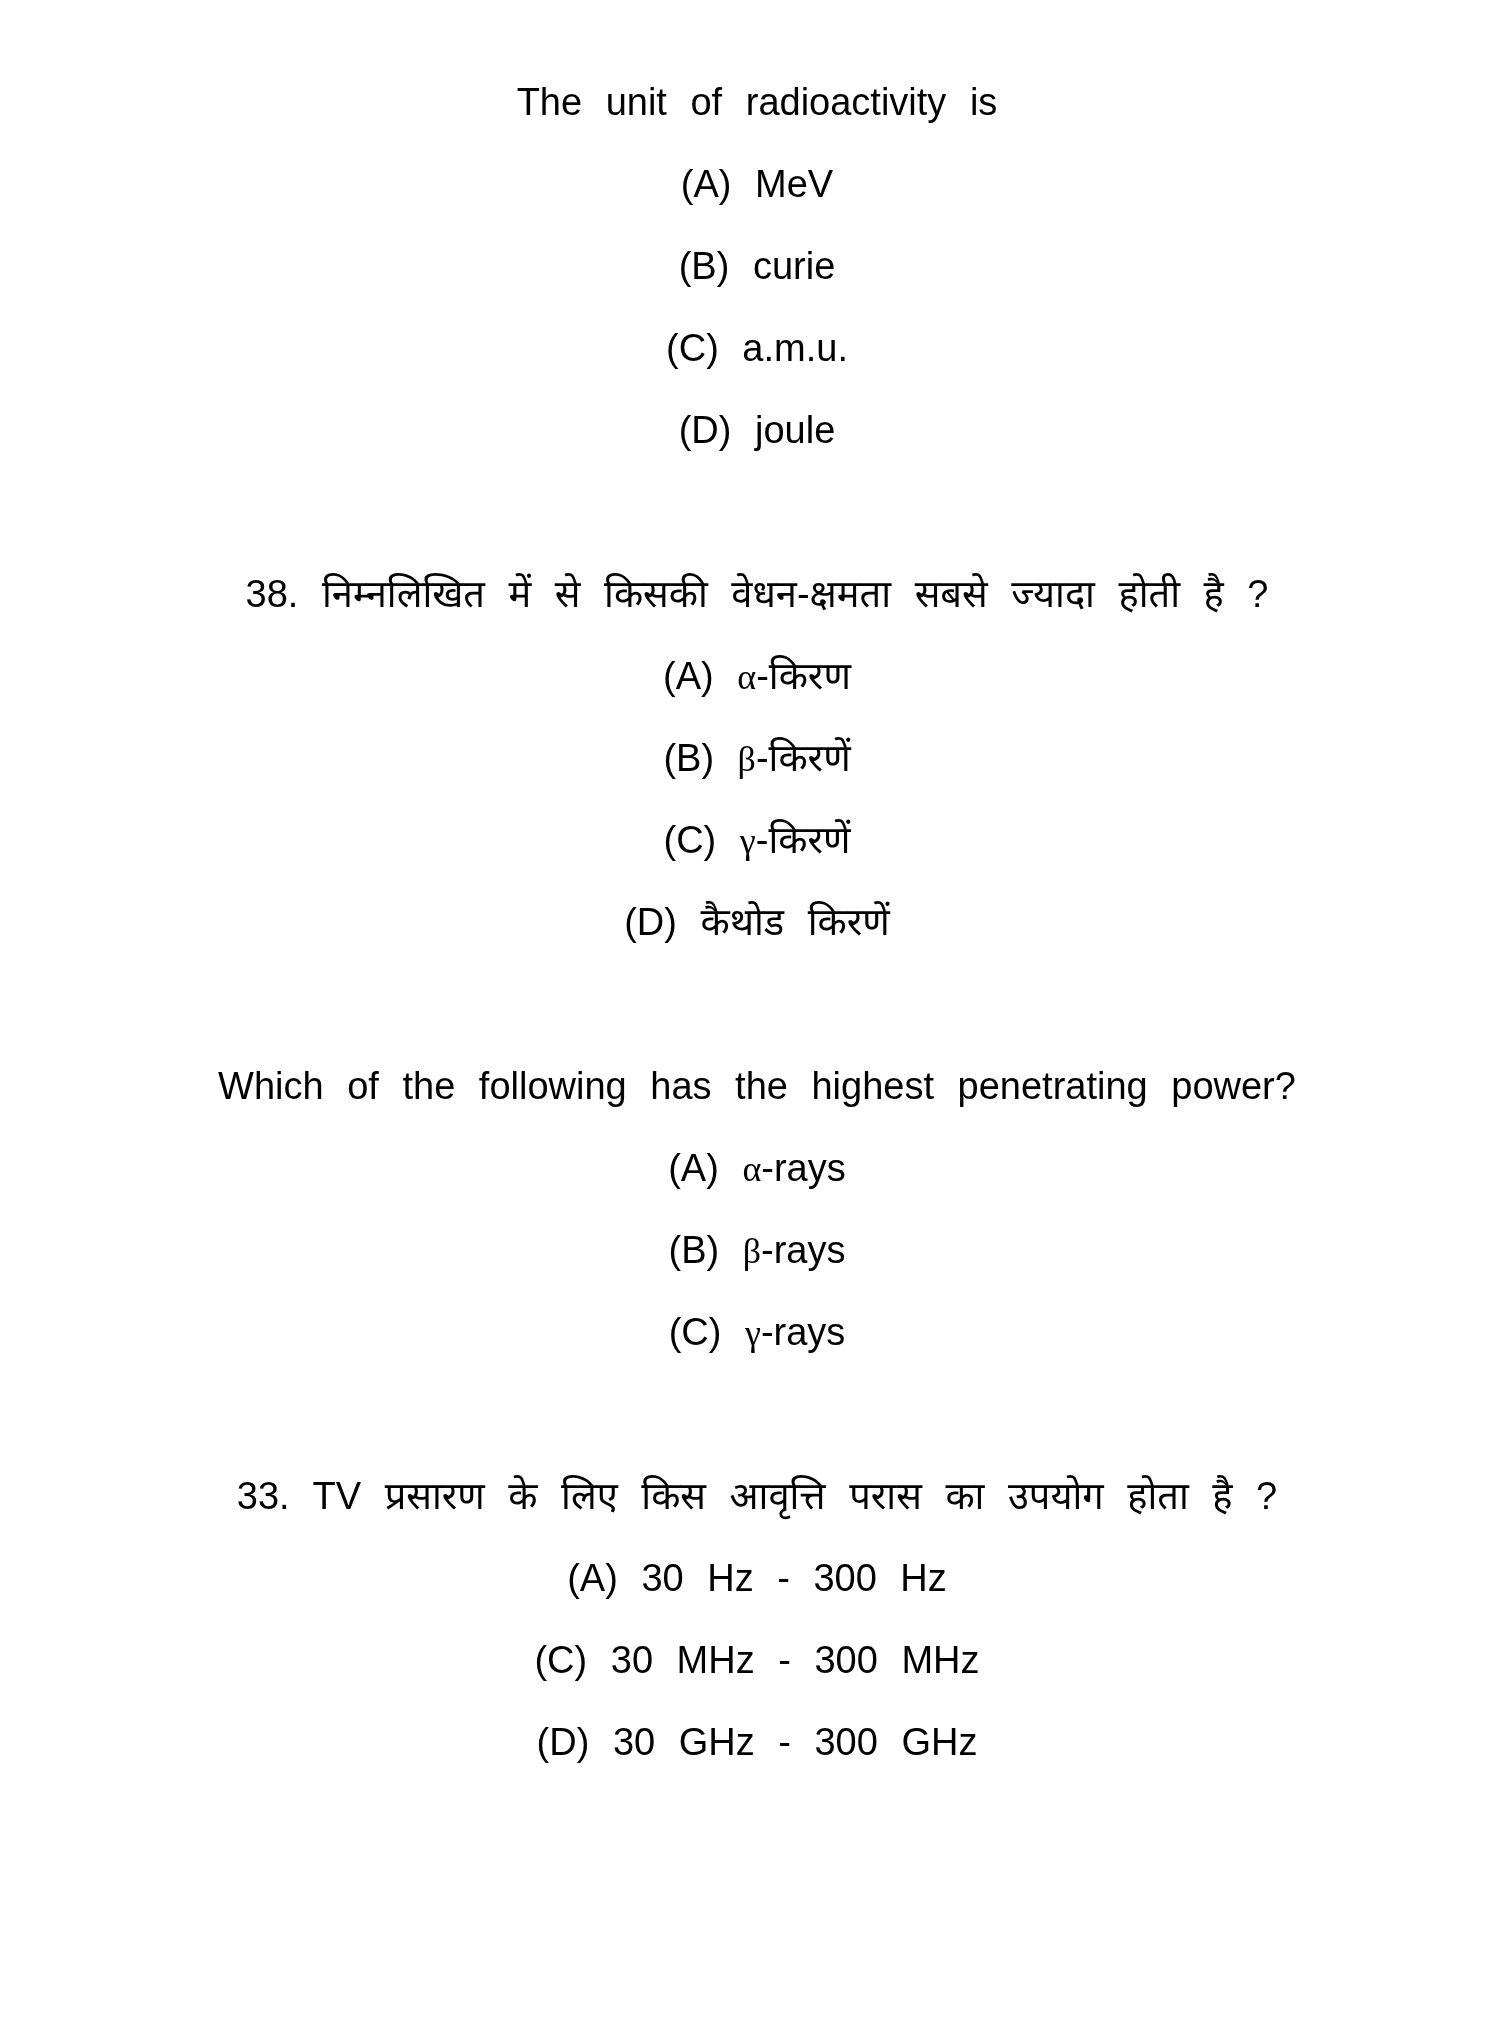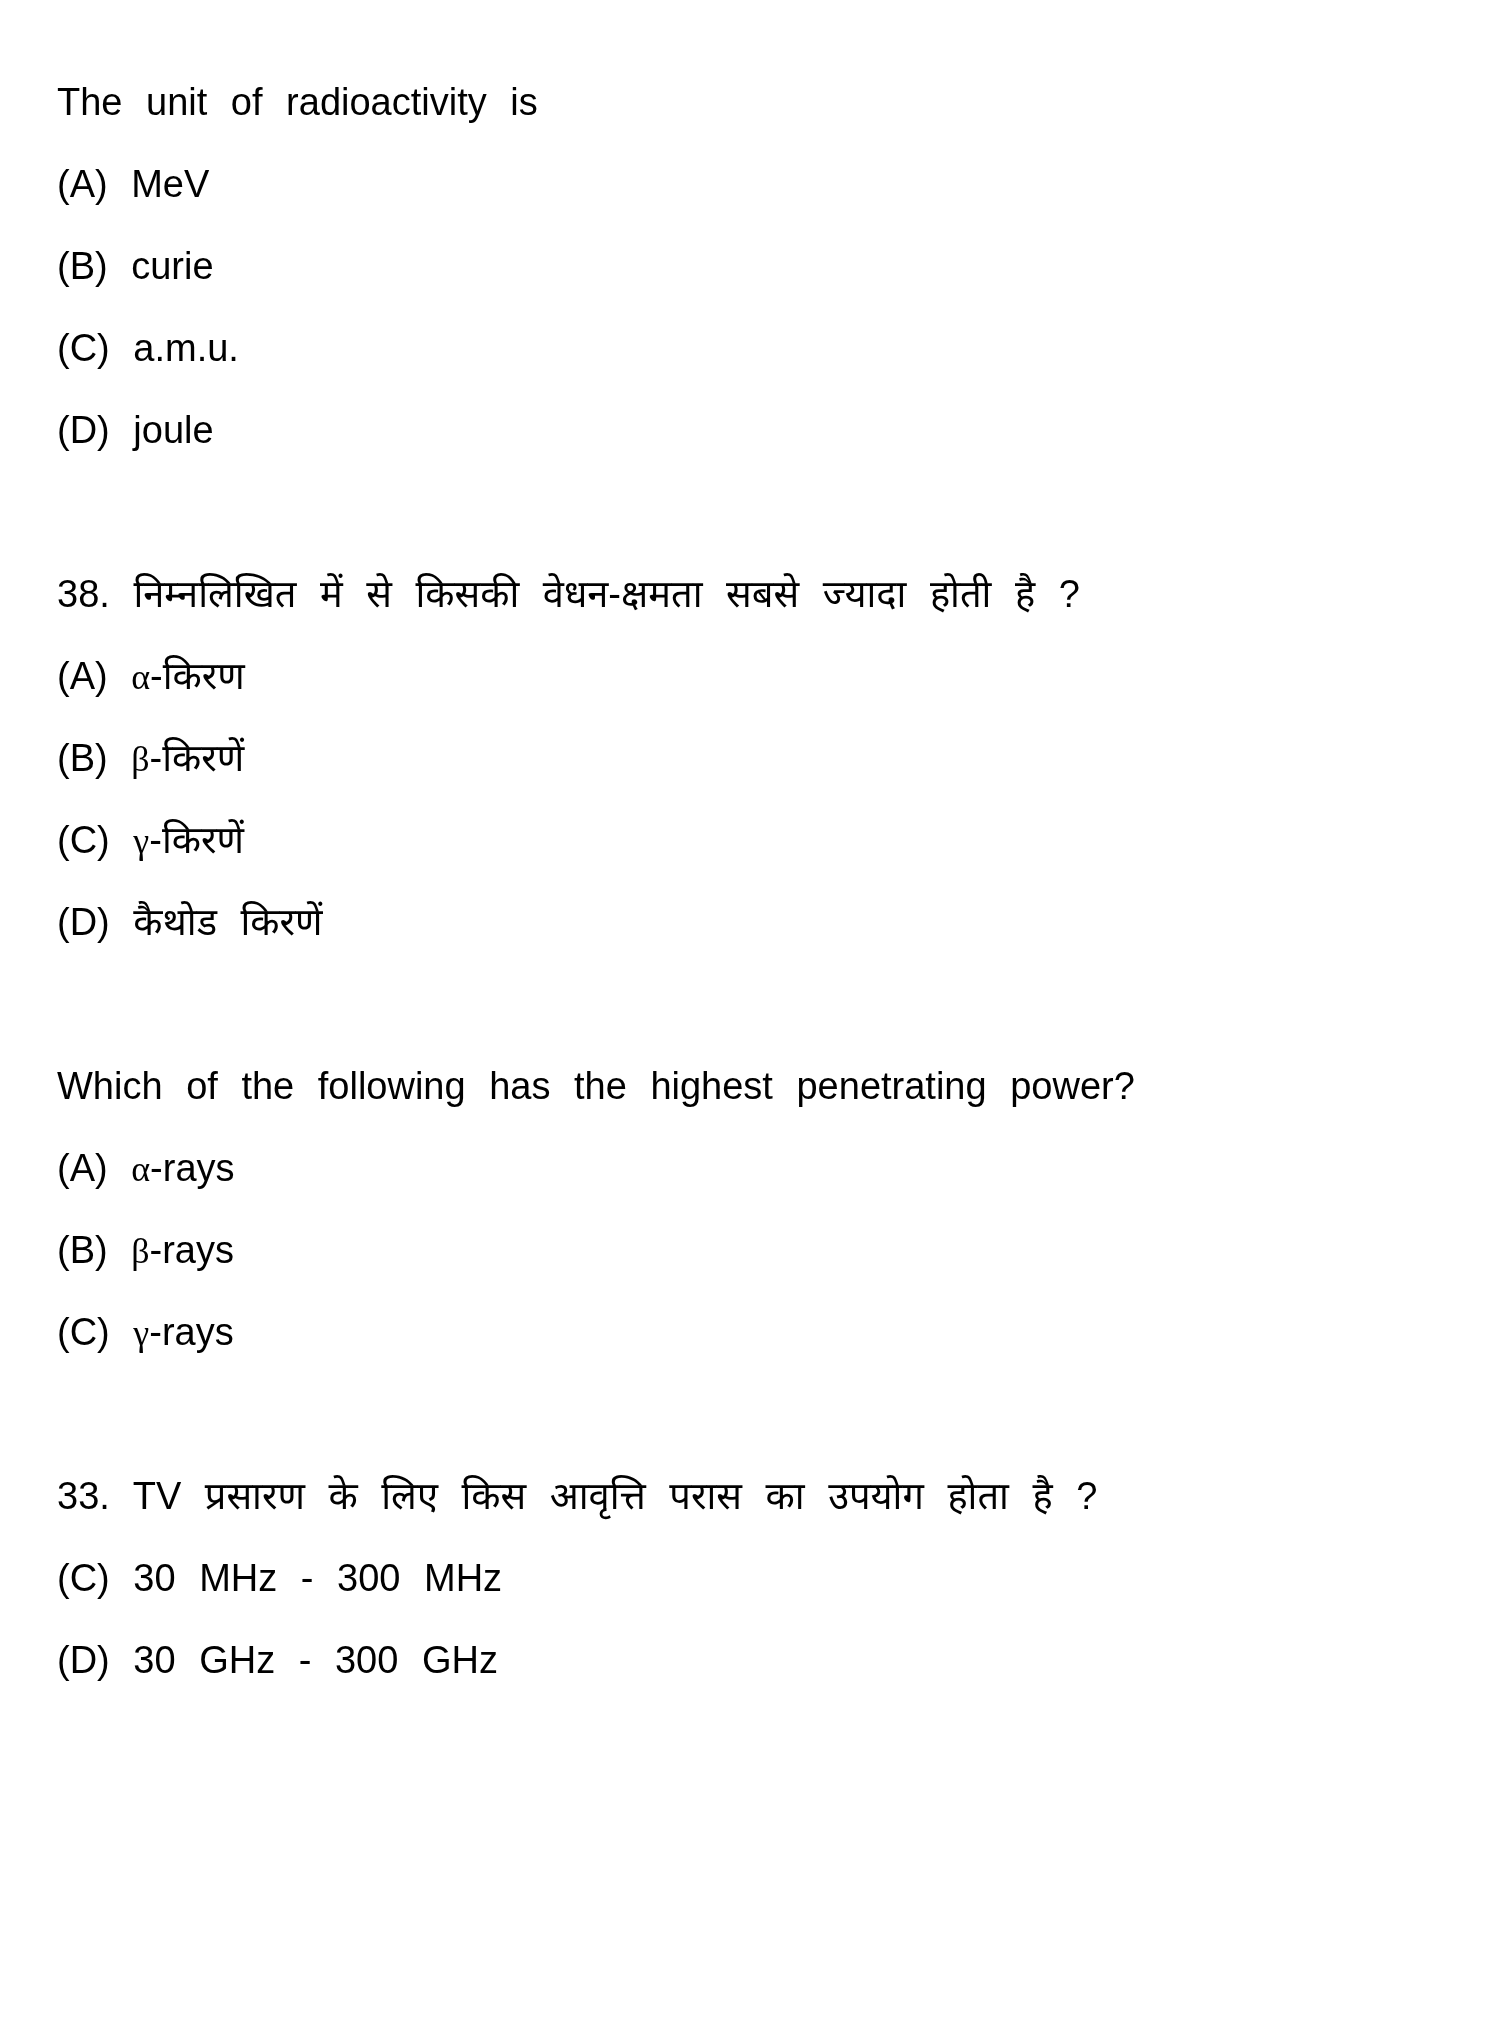--- a/index.html
+++ b/index.html
@@ -23,20 +23,21 @@
   }
   .question {
     margin: 0 0 82px 0;
   }
   .line {
     height: 82px;
     font-size: 38px;
     line-height: 38px;
     word-spacing: 13px;
     white-space: nowrap;
+    text-align: center;
   }
   .opt-label {
     margin-right: 0;
   }
   .greek {
     font-family: "Liberation Serif", serif;
     font-size: 36px;
   }
 </style>
 </head>
@@ -62,17 +63,18 @@
 
   <div class="question">
     <div class="line">Which of the following has the highest penetrating power?</div>
     <div class="line"><span class="opt-label">(A)</span> <span class="greek">α</span><span>-rays</span></div>
     <div class="line"><span class="opt-label">(B)</span> <span class="greek">β</span><span>-rays</span></div>
     <div class="line"><span class="opt-label">(C)</span> <span class="greek">γ</span><span>-rays</span></div>
   </div>
 
   <div class="question">
     <div class="line">33. TV प्रसारण के लिए किस आवृत्ति परास का उपयोग होता है ?</div>
+    <div class="line"><span class="opt-label">(A)</span> <span>30 Hz - 300 Hz</span></div>
     <div class="line"><span class="opt-label">(C)</span> <span>30 MHz - 300 MHz</span></div>
     <div class="line"><span class="opt-label">(D)</span> <span>30 GHz - 300 GHz</span></div>
   </div>
 
 </div>
 
 </body></html>

